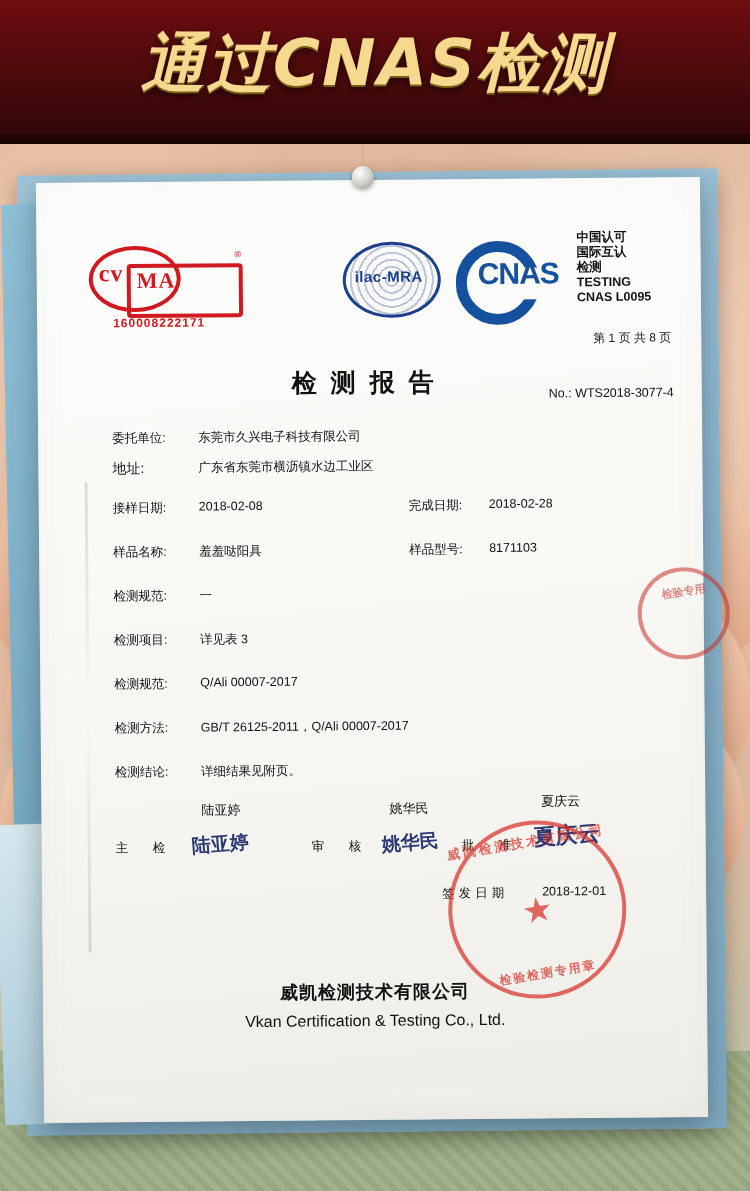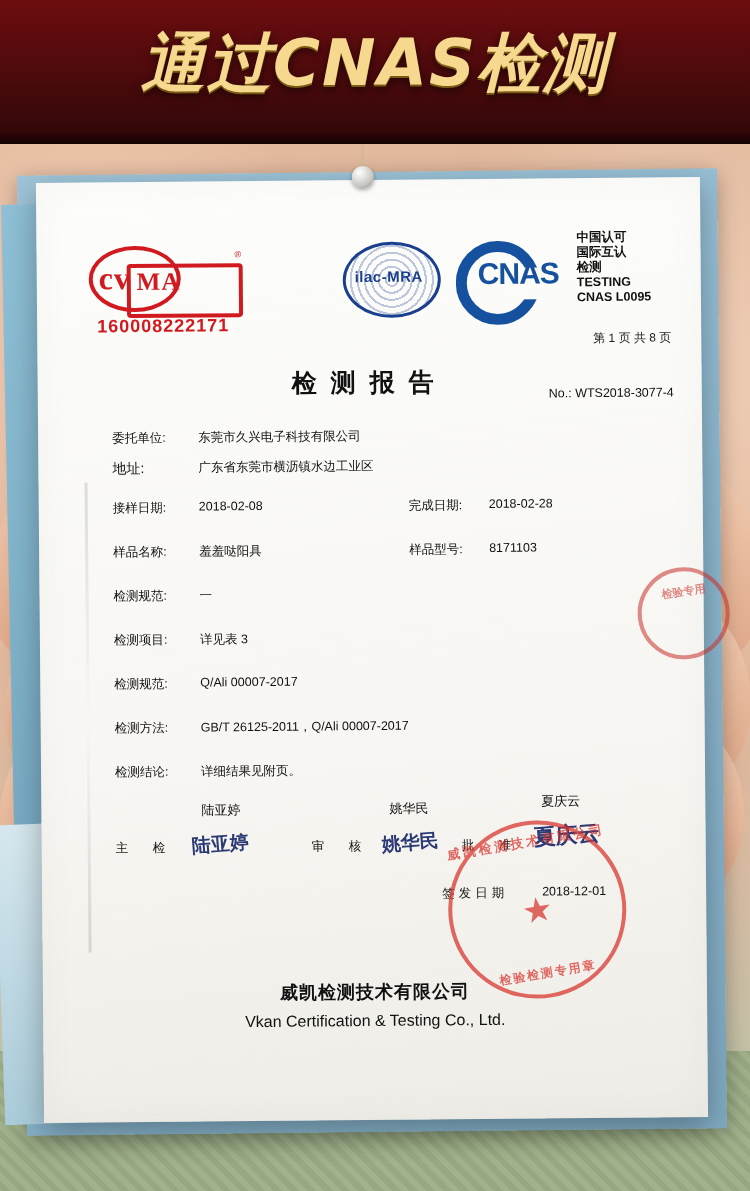--- a/index.html
+++ b/index.html
@@ -83,33 +83,33 @@
   }
   .tack-line{
     position:absolute;left:326px;top:-36px;width:2px;height:24px;background:#cdb98e;
   }
   
   .logo-cma{position:absolute;left:52px;top:64px;width:160px;height:86px;}
   .cma-ring{
     position:absolute;left:0;top:0;width:84px;height:58px;border:4px solid #d01a20;border-radius:50%;
   }
   .cma-ring-txt{
-    position:absolute;left:10px;top:14px;font-size:32px;font-weight:bold;color:#d01a20;
+    position:absolute;left:10px;top:14px;font-size:24px;font-weight:bold;color:#d01a20;
     font-family:"Liberation Serif",serif;letter-spacing:1px;
   }
   .cma-box{
     position:absolute;left:38px;top:18px;width:108px;height:46px;border:4px solid #d01a20;border-radius:4px;
   }
   .cma-box-txt{
-    position:absolute;left:48px;top:22px;font-size:25px;font-weight:bold;color:#d01a20;
+    position:absolute;left:48px;top:22px;font-size:22px;font-weight:bold;color:#d01a20;
     font-family:"Liberation Serif",serif;letter-spacing:1px;
   }
   .cma-reg{position:absolute;left:146px;top:4px;font-size:9px;color:#d01a20;}
   .cma-num{
-    position:absolute;left:8px;top:70px;font-size:18px;font-weight:bold;color:#d01a20;letter-spacing:1px;
+    position:absolute;left:24px;top:70px;font-size:12px;font-weight:bold;color:#d01a20;letter-spacing:1px;
   }
   .logo-ilac{position:absolute;left:300px;top:62px;width:104px;height:78px;}
   .ilac-circ{
     position:absolute;left:6px;top:0;width:92px;height:70px;border-radius:50%;
     border:3px solid #1b3f8f;
     background:
       repeating-radial-gradient(circle at 50% 50%, rgba(27,63,143,0) 0 5px, rgba(27,63,143,.28) 5px 7px);
   }
   .ilac-txt{
     position:absolute;left:6px;top:26px;width:92px;text-align:center;

